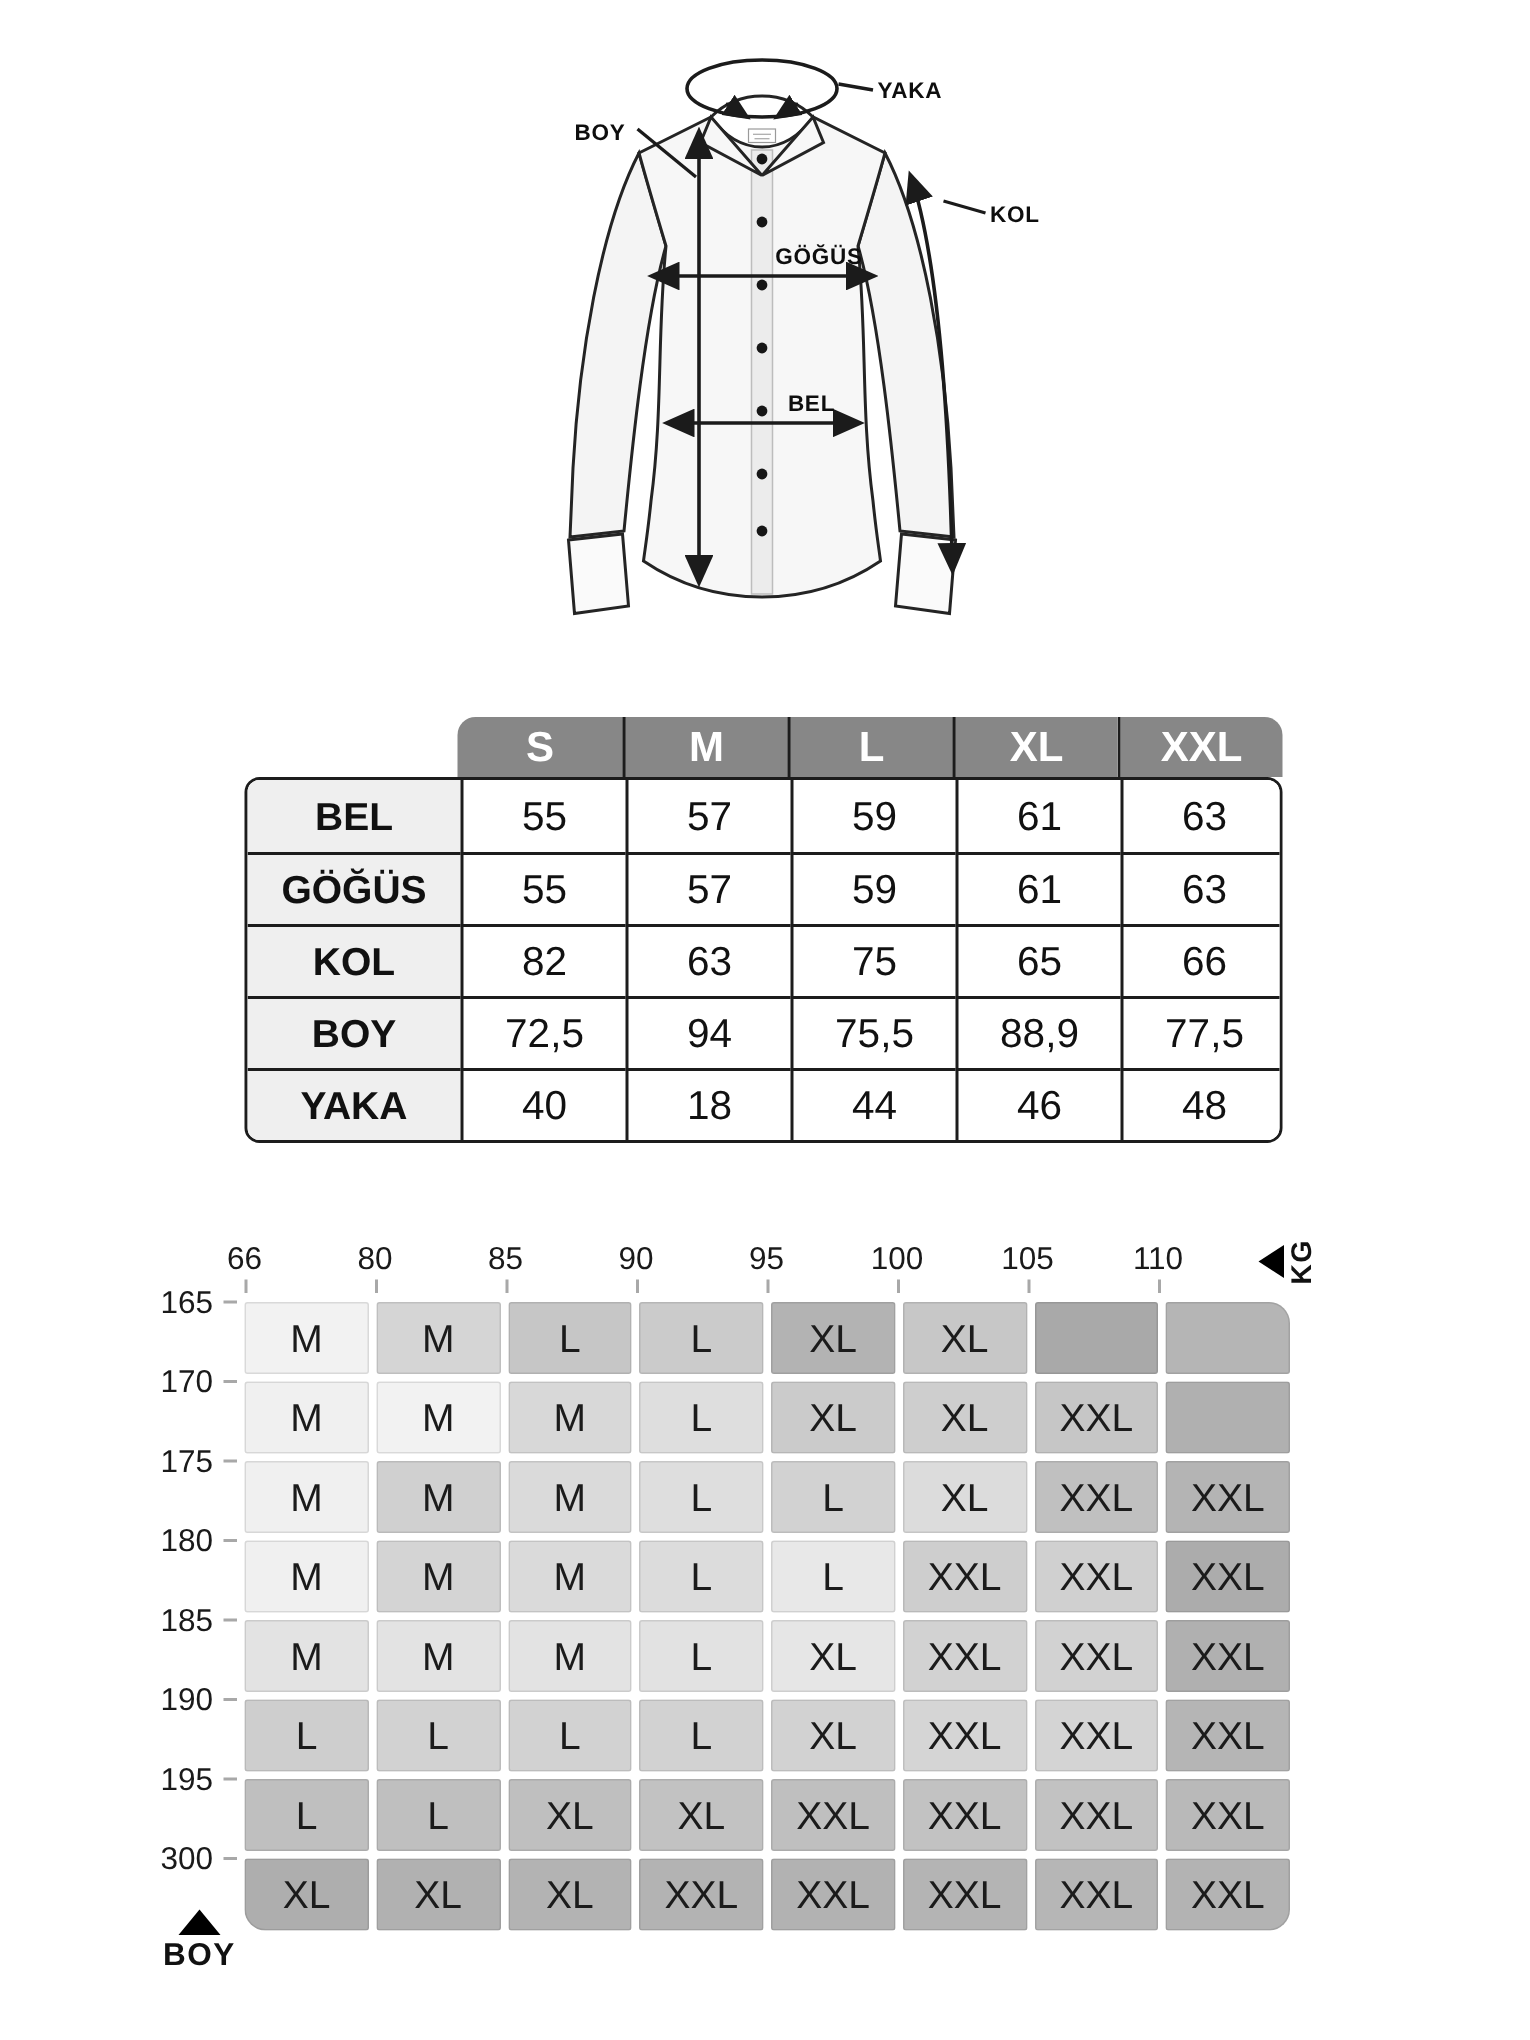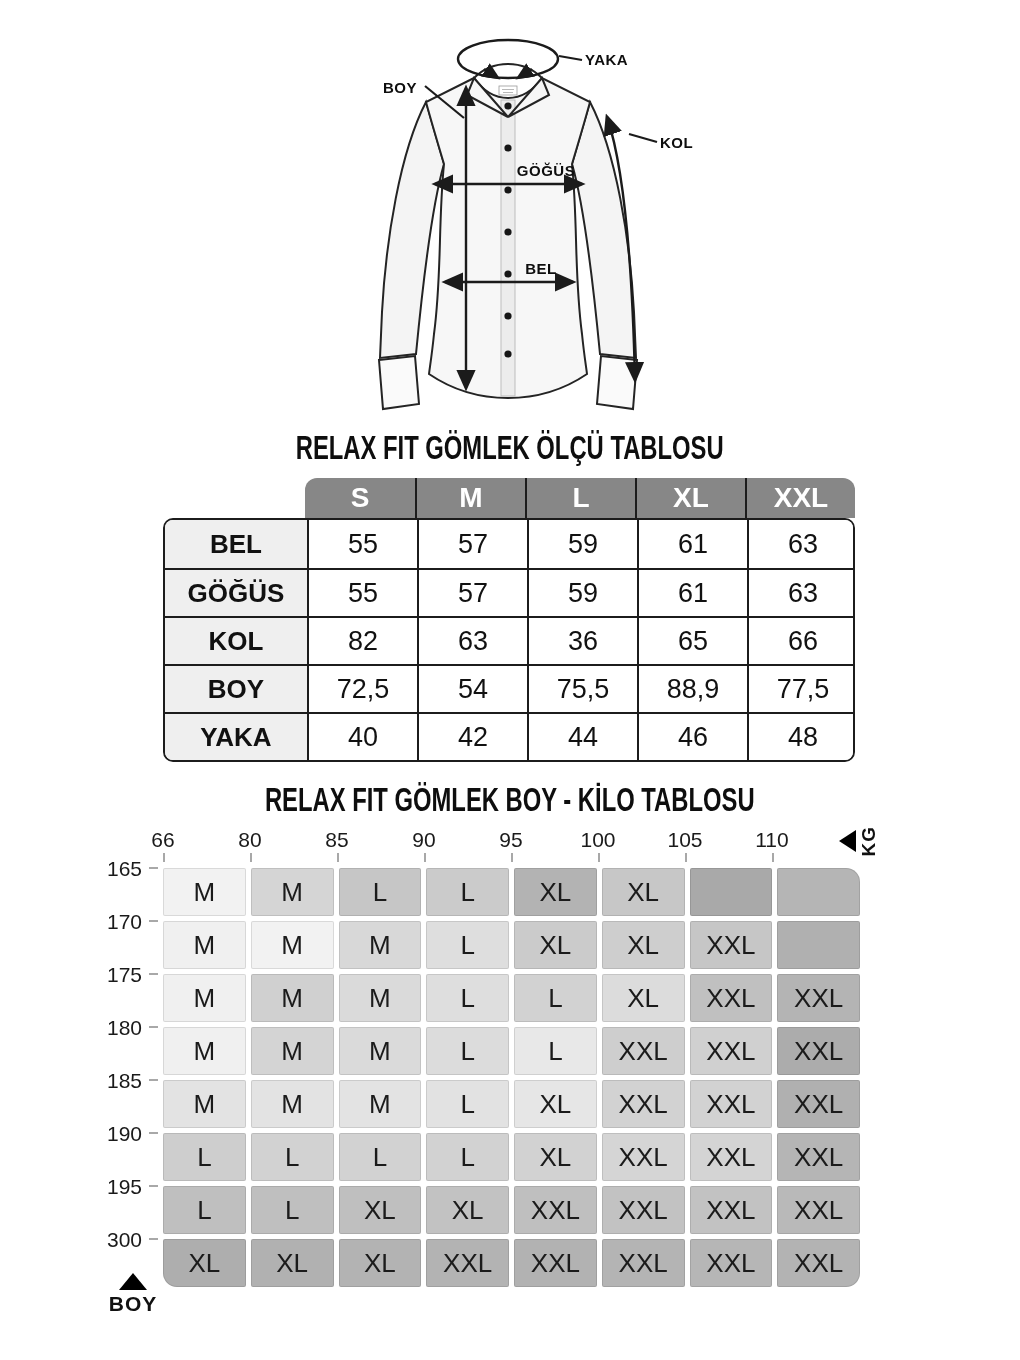--- a/index.html
+++ b/index.html
@@ -110,23 +110,20 @@
     <line x1="233" y1="42" x2="256" y2="46" stroke="#1b1b1b" stroke-width="2.2"></line>
     <line x1="303" y1="120" x2="331" y2="128" stroke="#1b1b1b" stroke-width="2.2"></line>
 
     <text x="57" y="79">BOY</text>
     <text x="259" y="51">YAKA</text>
     <text x="334" y="134">KOL</text>
     <text x="220" y="162" text-anchor="middle">GÖĞÜS</text>
     <text x="215" y="260" text-anchor="middle">BEL</text>
   </svg>
 
-  <div class="sec-title" id="title1">
-    <span class="cond">RELAX FIT GÖMLEK ÖLÇÜ TABLOSU</span>
-  </div>
 
   <div class="size-table">
     <div class="size-header" id="size-header">
         <div class="sh-cell sh-first">S</div>
         <div class="sh-cell">M</div>
         <div class="sh-cell">L</div>
         <div class="sh-cell">XL</div>
         <div class="sh-cell sh-last">XXL</div>
       </div>
     <div class="size-body" id="size-body">
@@ -138,41 +135,38 @@
         <div class="sb-cell r0">63</div>
         <div class="sb-cell sb-label c0">GÖĞÜS</div>
         <div class="sb-cell">55</div>
         <div class="sb-cell">57</div>
         <div class="sb-cell">59</div>
         <div class="sb-cell">61</div>
         <div class="sb-cell">63</div>
         <div class="sb-cell sb-label c0">KOL</div>
         <div class="sb-cell">82</div>
         <div class="sb-cell">63</div>
-        <div class="sb-cell">36</div>
+        <div class="sb-cell">75</div>
         <div class="sb-cell">65</div>
         <div class="sb-cell">66</div>
         <div class="sb-cell sb-label c0">BOY</div>
         <div class="sb-cell">72,5</div>
-        <div class="sb-cell">54</div>
+        <div class="sb-cell">94</div>
         <div class="sb-cell">75,5</div>
         <div class="sb-cell">88,9</div>
         <div class="sb-cell">77,5</div>
         <div class="sb-cell sb-label c0">YAKA</div>
         <div class="sb-cell">40</div>
-        <div class="sb-cell">42</div>
+        <div class="sb-cell">18</div>
         <div class="sb-cell">44</div>
         <div class="sb-cell">46</div>
         <div class="sb-cell">48</div>
       </div>
   </div>
 
-  <div class="sec-title" id="title2">
-    <span class="cond">RELAX FIT GÖMLEK BOY - KİLO TABLOSU</span>
-  </div>
 
   <div class="fit-chart" id="fit-chart">
     <div class="kg-marker">
       <span class="kg-arrow"></span>
       <span class="kg-text">KG</span>
     </div>
     <div id="kg-axis">
         <div class="kg-label" style="left: 141px;">66</div>
         <div class="kg-tick" style="left: 163px;"></div>
         <div class="kg-label" style="left: 228px;">80</div>

